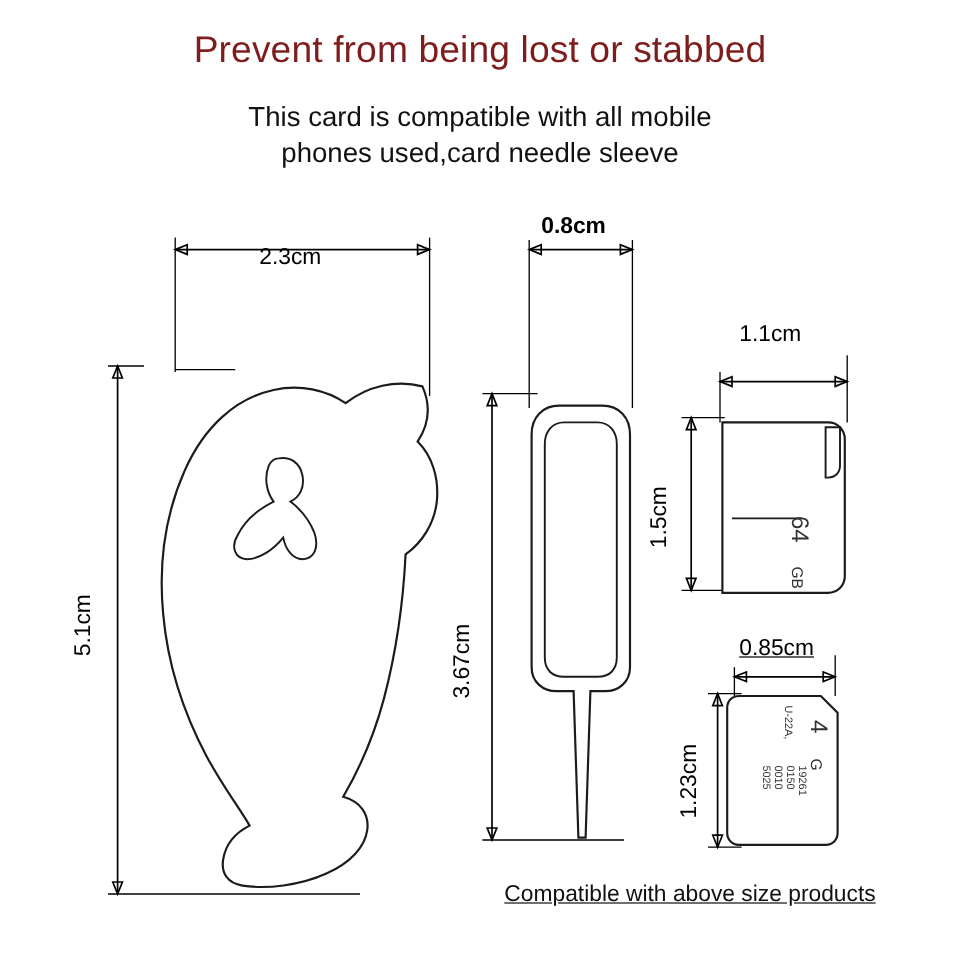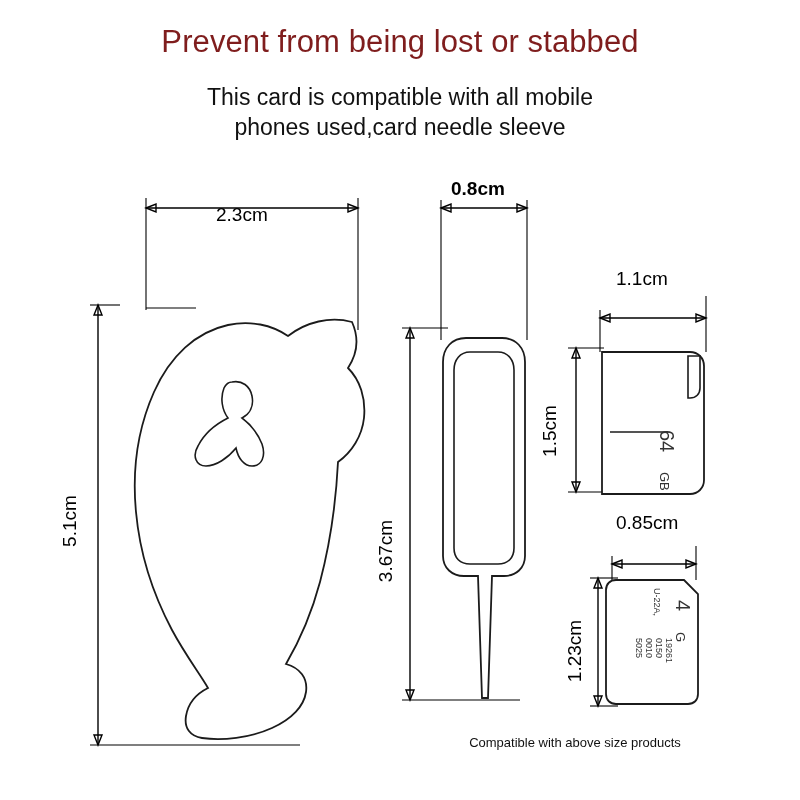--- a/index.html
+++ b/index.html
@@ -42,22 +42,23 @@
   }
   .subtitle div {
     white-space: nowrap;
   }
   .footnote {
     position: absolute;
     left: 360px;
     top: 735px;
     width: 430px;
     text-align: center;
-    font-size: 13px;
+    font-size: 19px;
     color: #111;
+    text-decoration: underline;
   }
   .dimlabel {
     position: absolute;
     font-size: 19px;
     color: #000;
     white-space: nowrap;
   }
   .vert {
     transform-origin: 50% 50%;
     transform: rotate(-90deg);
@@ -269,17 +270,17 @@
 
   <div class="dimlabel" style="left:216px; top:164px;margin-top:40px;">2.3cm</div>
   <div class="dimlabel vert" style="left:44px; top:510px;">5.1cm</div>
 
   <div class="dimlabel" style="left:451px; top:178px;font-weight:bold;">0.8cm</div>
   <div class="dimlabel vert" style="left:355px; top:540px;">3.67cm</div>
 
   <div class="dimlabel" style="left:616px; top:268px;">1.1cm</div>
   <div class="dimlabel vert" style="left:524px; top:420px;">1.5cm</div>
 
-  <div class="dimlabel" style="left:616px; top:512px;">0.85cm</div>
+  <div class="dimlabel" style="left:616px; top:530px;text-decoration:underline;">0.85cm</div>
   <div class="dimlabel vert" style="left:544px; top:640px;">1.23cm</div>
 
   <div class="footnote">Compatible with above size products</div>
 </div>
 
 </body></html>

